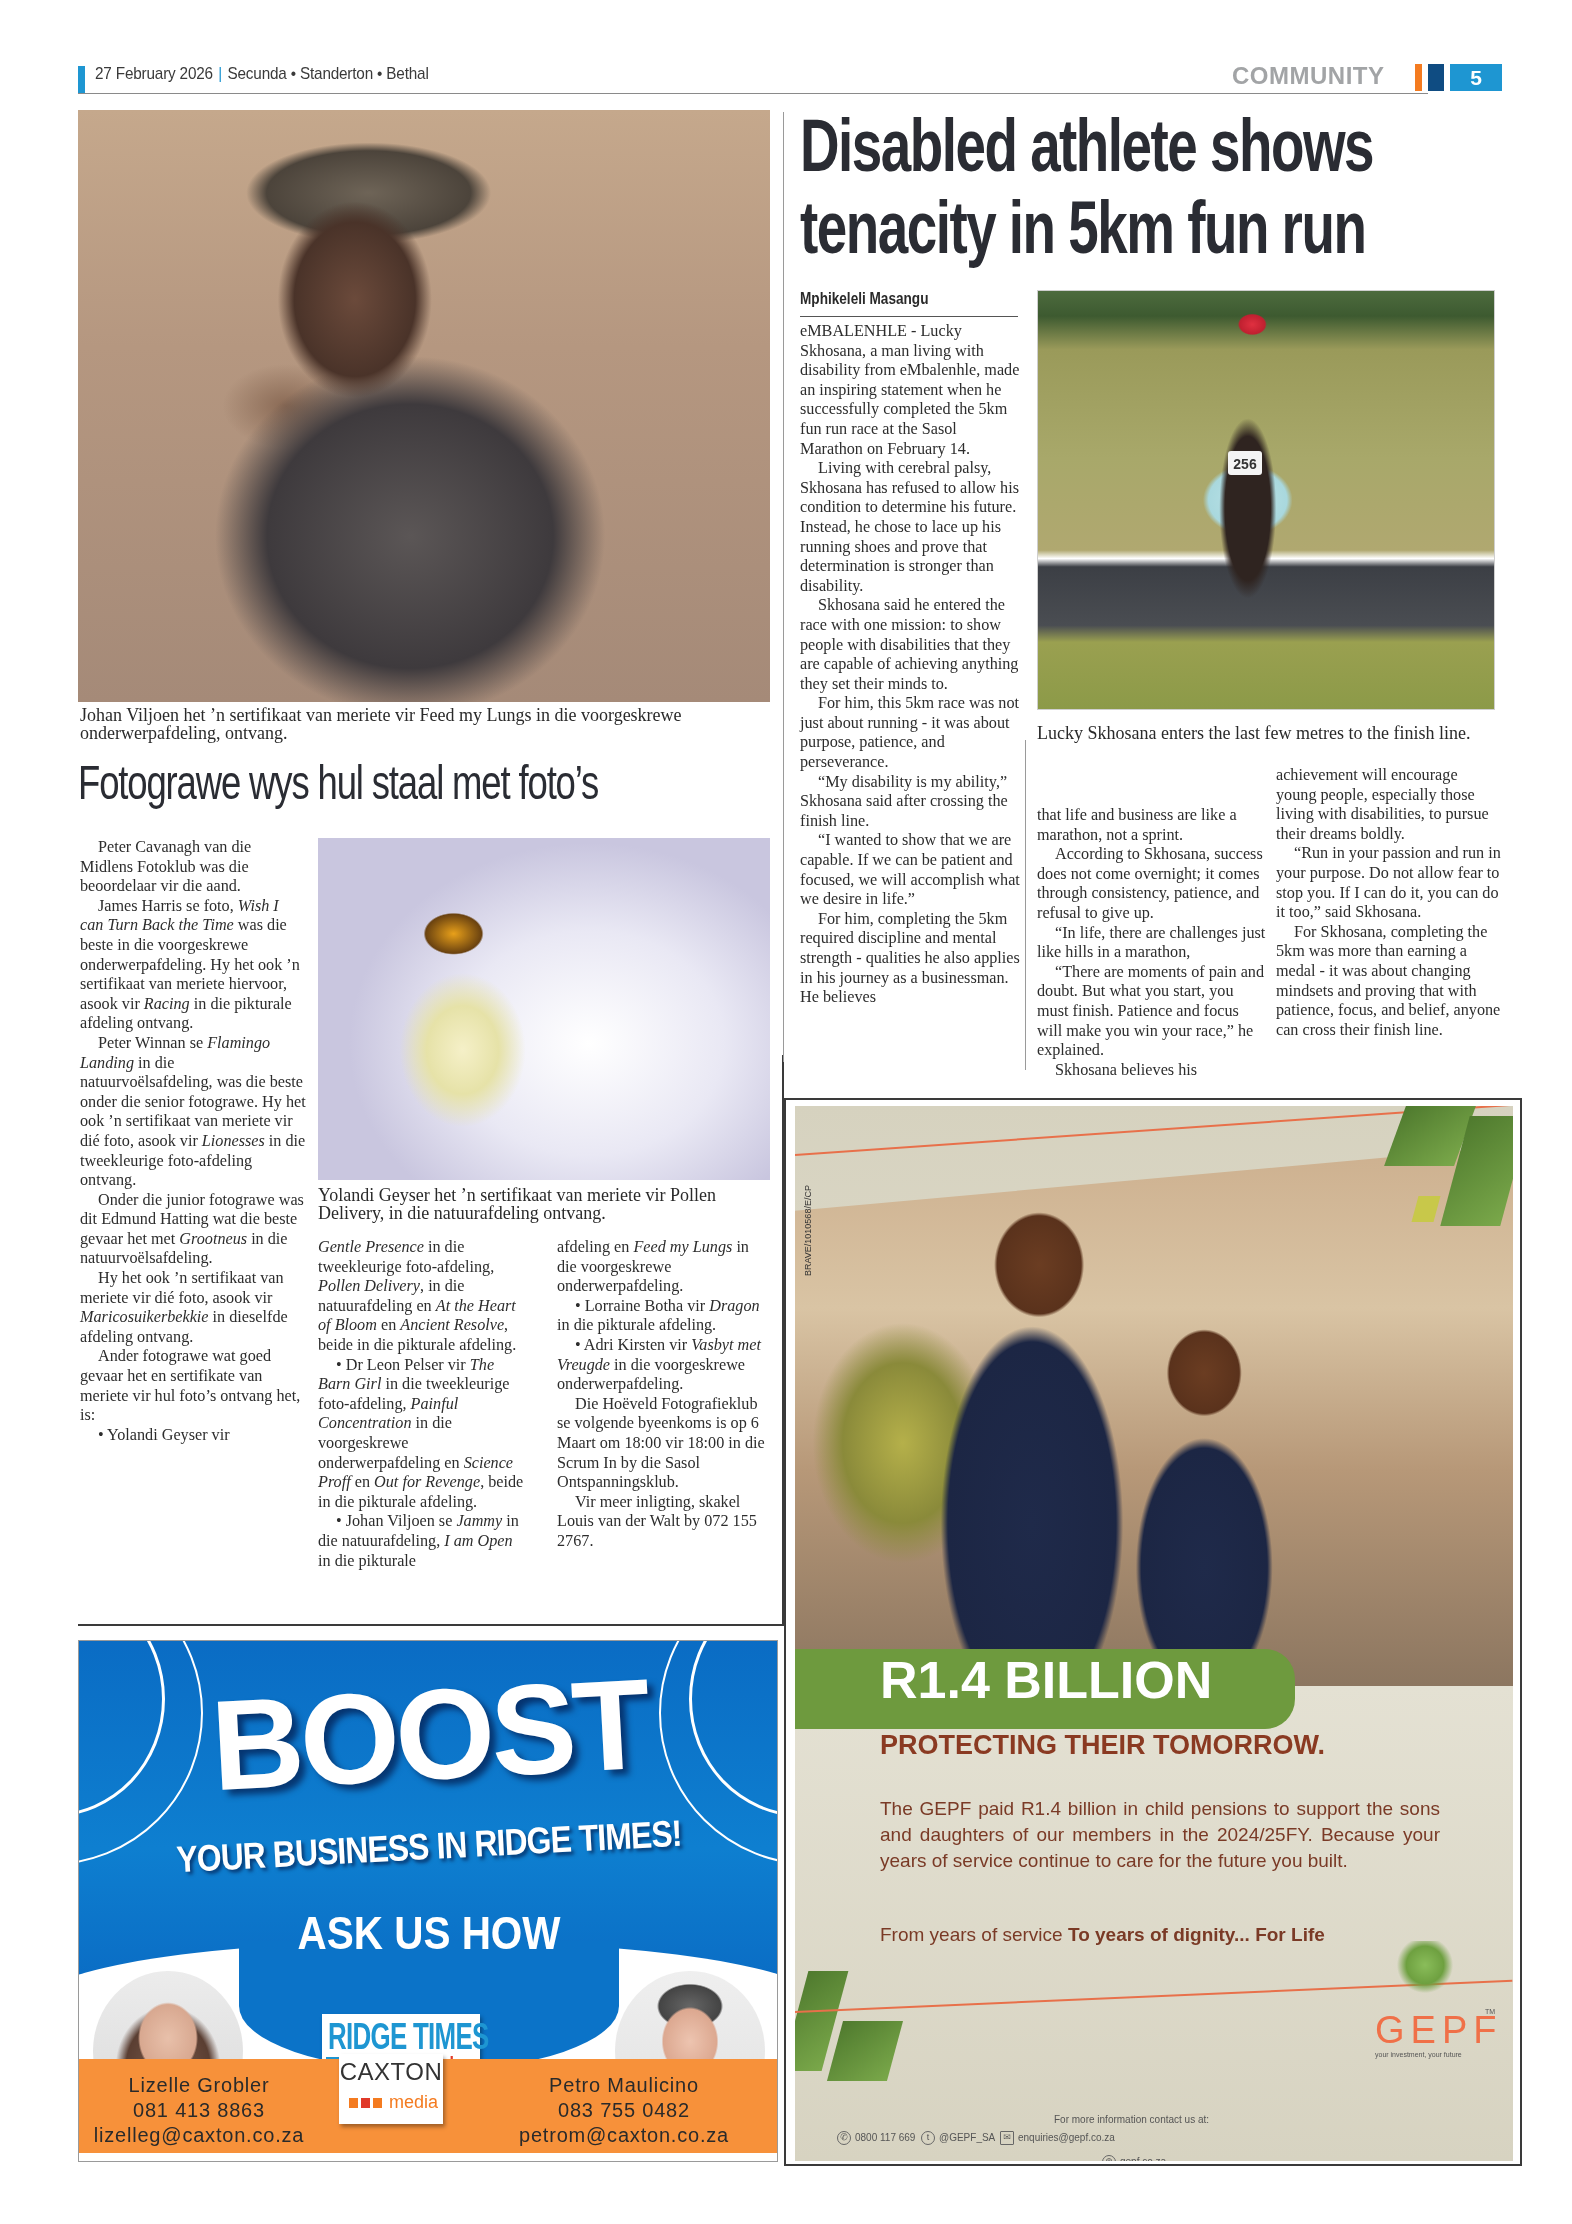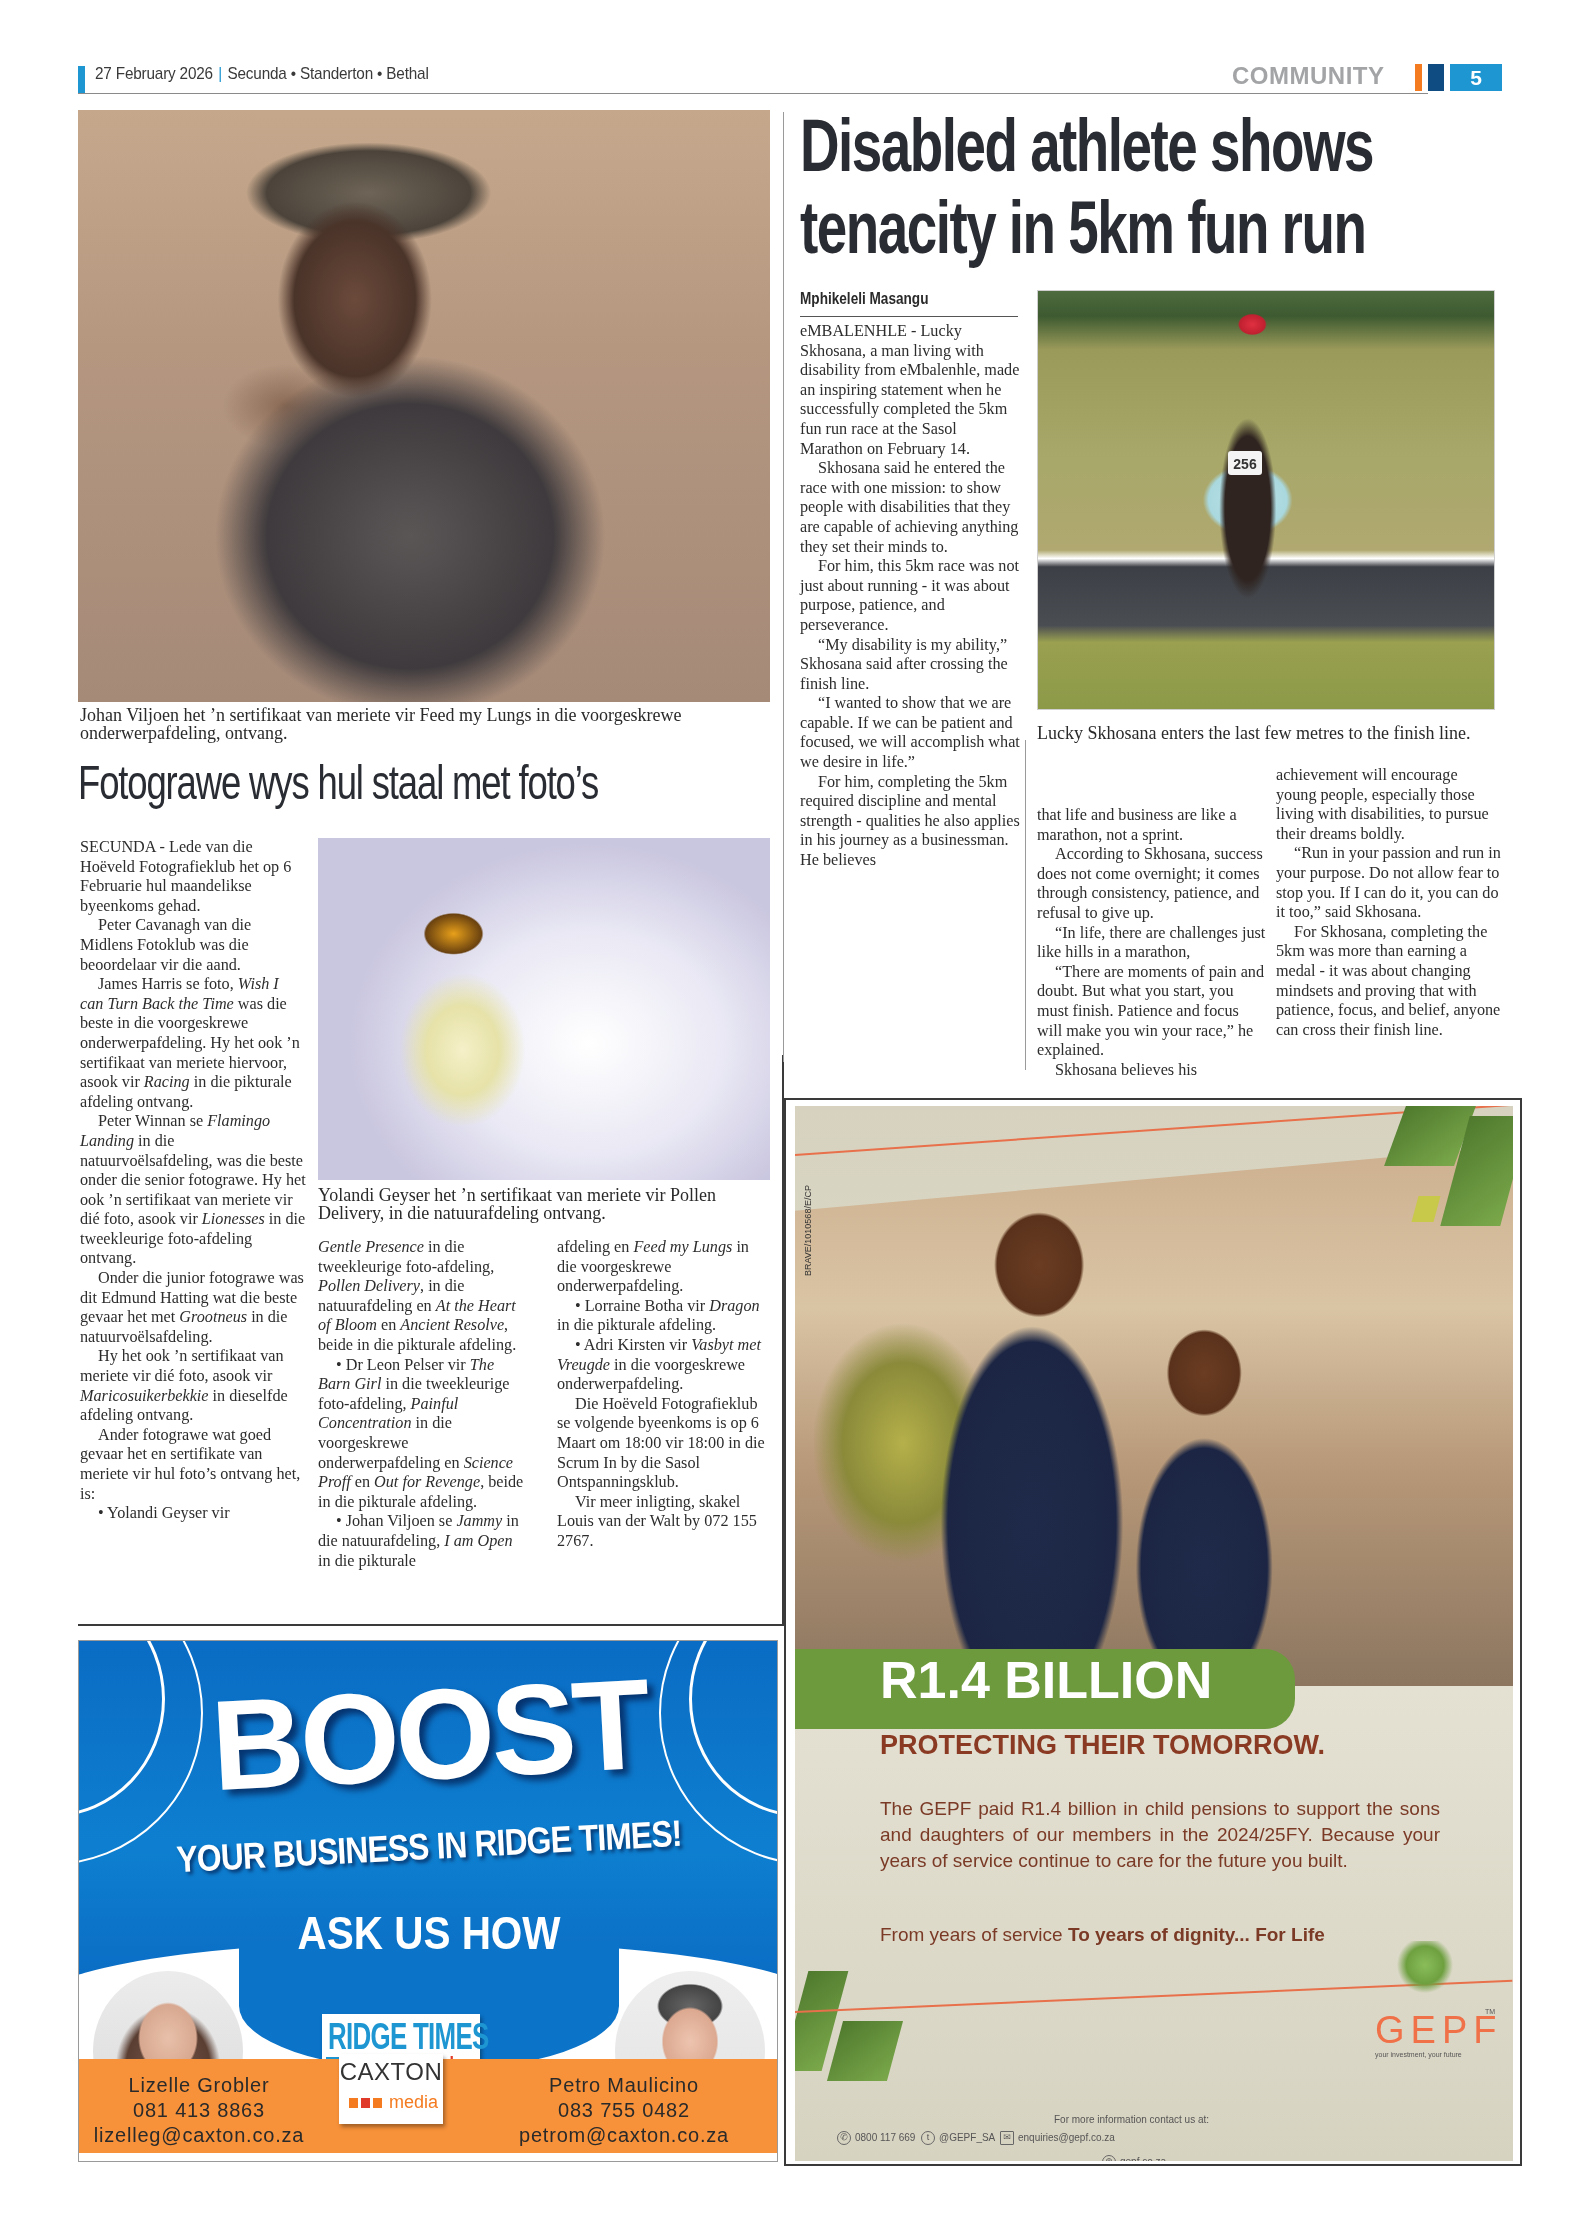--- a/index.html
+++ b/index.html
@@ -127,21 +127,20 @@
 <div class="abs chip-orange"></div>
 <div class="abs chip-navy"></div>
 <div class="abs chip-page">5</div>
 
 <div class="abs photo photo-smoker" title="Elderly man in a hat lighting a cigarette"></div>
 <div class="abs caption" style="left:80px; top:706px; width:680px;">Johan Viljoen het ’n sertifikaat van meriete vir Feed my Lungs in die voorgeskrewe onderwerpafdeling, ontvang.</div>
 
 <div class="abs hl-foto">Fotograwe wys hul staal met foto’s</div>
 
 <div class="abs col" style="left:80px; top:838px; width:226px;">
-  <p class="first">SECUNDA - Lede van die Hoëveld Fotografieklub het op 6 Februarie hul maandelikse byeenkoms gehad.</p>
   <p>Peter Cavanagh van die Midlens Fotoklub was die beoordelaar vir die aand.</p>
   <p><span>James Harris se foto, </span><em>Wish I can Turn Back the Time</em><span> was die beste in die voorgeskrewe onderwerpafdeling. Hy het ook ’n sertifikaat van meriete hiervoor, asook vir </span><em>Racing</em><span> in die pikturale afdeling ontvang.</span></p>
   <p><span>Peter Winnan se </span><em>Flamingo Landing</em><span> in die natuurvoëlsafdeling, was die beste onder die senior fotograwe. Hy het ook ’n sertifikaat van meriete vir dié foto, asook vir </span><em>Lionesses</em><span> in die tweekleurige foto-afdeling ontvang.</span></p>
   <p><span>Onder die junior fotograwe was dit Edmund Hatting wat die beste gevaar het met </span><em>Grootneus</em><span> in die natuurvoëlsafdeling.</span></p>
   <p><span>Hy het ook ’n sertifikaat van meriete vir dié foto, asook vir </span><em>Maricosuikerbekkie</em><span> in dieselfde afdeling ontvang.</span></p>
   <p>Ander fotograwe wat goed gevaar het en sertifikate van meriete vir hul foto’s ontvang het, is:</p>
   <p>• Yolandi Geyser vir</p>
 </div>
 
 <div class="abs photo photo-bee" title="Bee approaching a white flower"></div>
@@ -169,20 +168,21 @@
 <div class="abs hl-main">
   <div>Disabled athlete shows</div>
   <div>tenacity in 5km fun run</div>
 </div>
 
 <div class="abs byline">Mphikeleli Masangu</div>
 <div class="abs byline-rule"></div>
 
 <div class="abs col" style="left:800px; top:322px; width:220px;">
   <p class="first">eMBALENHLE - Lucky Skhosana, a man living with disability from eMbalenhle, made an inspiring statement when he successfully completed the 5km fun run race at the Sasol Marathon on February 14.</p>
+  <p>Living with cerebral palsy, Skhosana has refused to allow his condition to determine his future. Instead, he chose to lace up his running shoes and prove that determination is stronger than disability.</p>
   <p>Skhosana said he entered the race with one mission: to show people with disabilities that they are capable of achieving anything they set their minds to.</p>
   <p>For him, this 5km race was not just about running - it was about purpose, patience, and perseverance.</p>
   <p>“My disability is my ability,” Skhosana said after crossing the finish line.</p>
   <p>“I wanted to show that we are capable. If we can be patient and focused, we will accomplish what we desire in life.”</p>
   <p>For him, completing the 5km required discipline and mental strength - qualities he also applies in his journey as a businessman. He believes</p>
 </div>
 
 <div class="abs vrule" style="left:1025px; top:740px; height:330px;"></div>
 
 <div class="abs photo photo-runner photo-border" title="Runner in red cap, grey vest with race number 256, light blue shorts, holding a phone">

